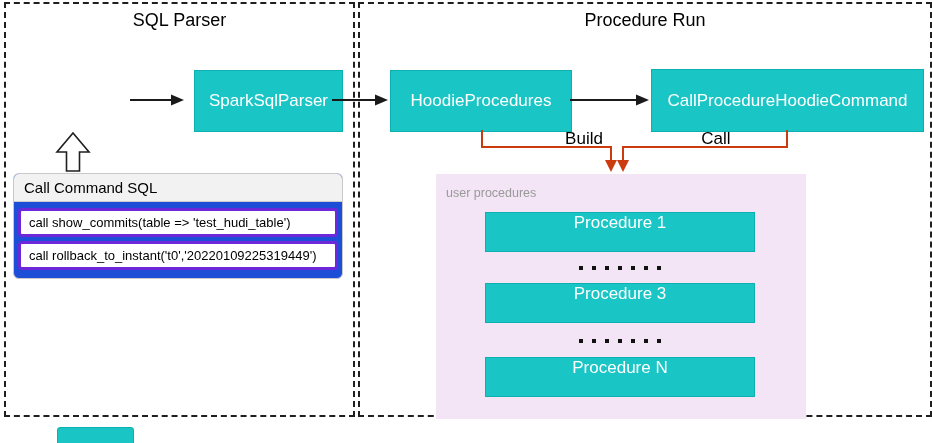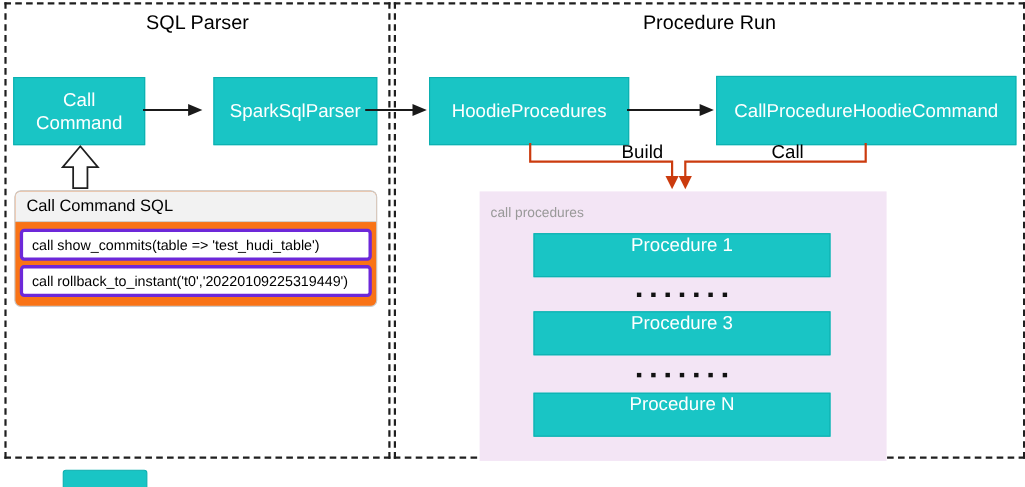--- a/index.html
+++ b/index.html
@@ -25,21 +25,21 @@
   .edge-label{position:absolute;font-size:17px;color:#000;text-align:center;}
   svg.overlay{position:absolute;left:0;top:0;width:932px;height:443px;pointer-events:none;}
   .black-line{stroke:var(--edge-black);stroke-width:2;fill:none;}
   .black-head{fill:var(--edge-black);stroke:none;}
   .orange-line{stroke:var(--edge-orange);stroke-width:2;fill:none;}
   .orange-head{fill:var(--edge-orange);stroke:none;}
   .hollow-arrow{fill:#fff;stroke:#1f1f1f;stroke-width:1.6;}
   
   .sql-panel{
     position:absolute;left:13px;top:173px;width:330px;
-    border:1px solid #c9c9c9;border-radius:6px;background:#f97316;box-sizing:border-box;
+    border:1px solid #c9c9c9;border-radius:6px;background:#1d4ed8;box-sizing:border-box;
   }
   .sql-panel-header{
     background:#f2f2f2;border-bottom:1px solid #cccccc;border-radius:5px 5px 0 0;
     padding:5px 10px;font-size:15px;color:#000;
   }
   .sql-rows{padding:2px 3px 4px 3px;}
   .sql-row{
     background:#fff;border:3px solid #6d28d9;border-radius:4px;
     margin:4px 1px;padding:4px 8px;font-size:13px;color:#000;white-space:nowrap;overflow:hidden;
   }
@@ -66,23 +66,20 @@
 
 <div id="stage">
 
   <div class="panel" style="left:4px;top:2px;width:347px;height:411px;">
     <div class="panel-title">SQL Parser</div>
   </div>
   <div class="panel" style="left:358px;top:2px;width:570px;height:411px;">
     <div class="panel-title">Procedure Run</div>
   </div>
 
-  <div class="node" style="left:12px;top:70px;width:118px;height:60px;">
-    <span style="max-width:84px;">Call Command</span>
-  </div>
   <div class="node" style="left:194px;top:70px;width:147px;height:60px;">
     <span>SparkSqlParser</span>
   </div>
   <div class="node" style="left:390px;top:70px;width:180px;height:60px;">
     <span>HoodieProcedures</span>
   </div>
   <div class="node" style="left:651px;top:69px;width:271px;height:61px;">
     <span>CallProcedureHoodieCommand</span>
   </div>
 
@@ -121,21 +118,21 @@
 
   <div class="sql-panel">
     <div class="sql-panel-header">Call Command SQL</div>
     <div class="sql-rows">
       <div class="sql-row">call show_commits(table =&gt; 'test_hudi_table')</div>
       <div class="sql-row">call rollback_to_instant('t0','20220109225319449')</div>
     </div>
   </div>
 
   <div class="procedures-box">
-    <div class="procedures-label">call procedures</div>
+    <div class="procedures-label">user procedures</div>
     <div class="proc-node" style="top:38px;">
       <span>Procedure 1</span>
     </div>
     <div class="dots-row" style="top:92px;">
       <i></i>
         <i></i>
         <i></i>
         <i></i>
         <i></i>
         <i></i>

